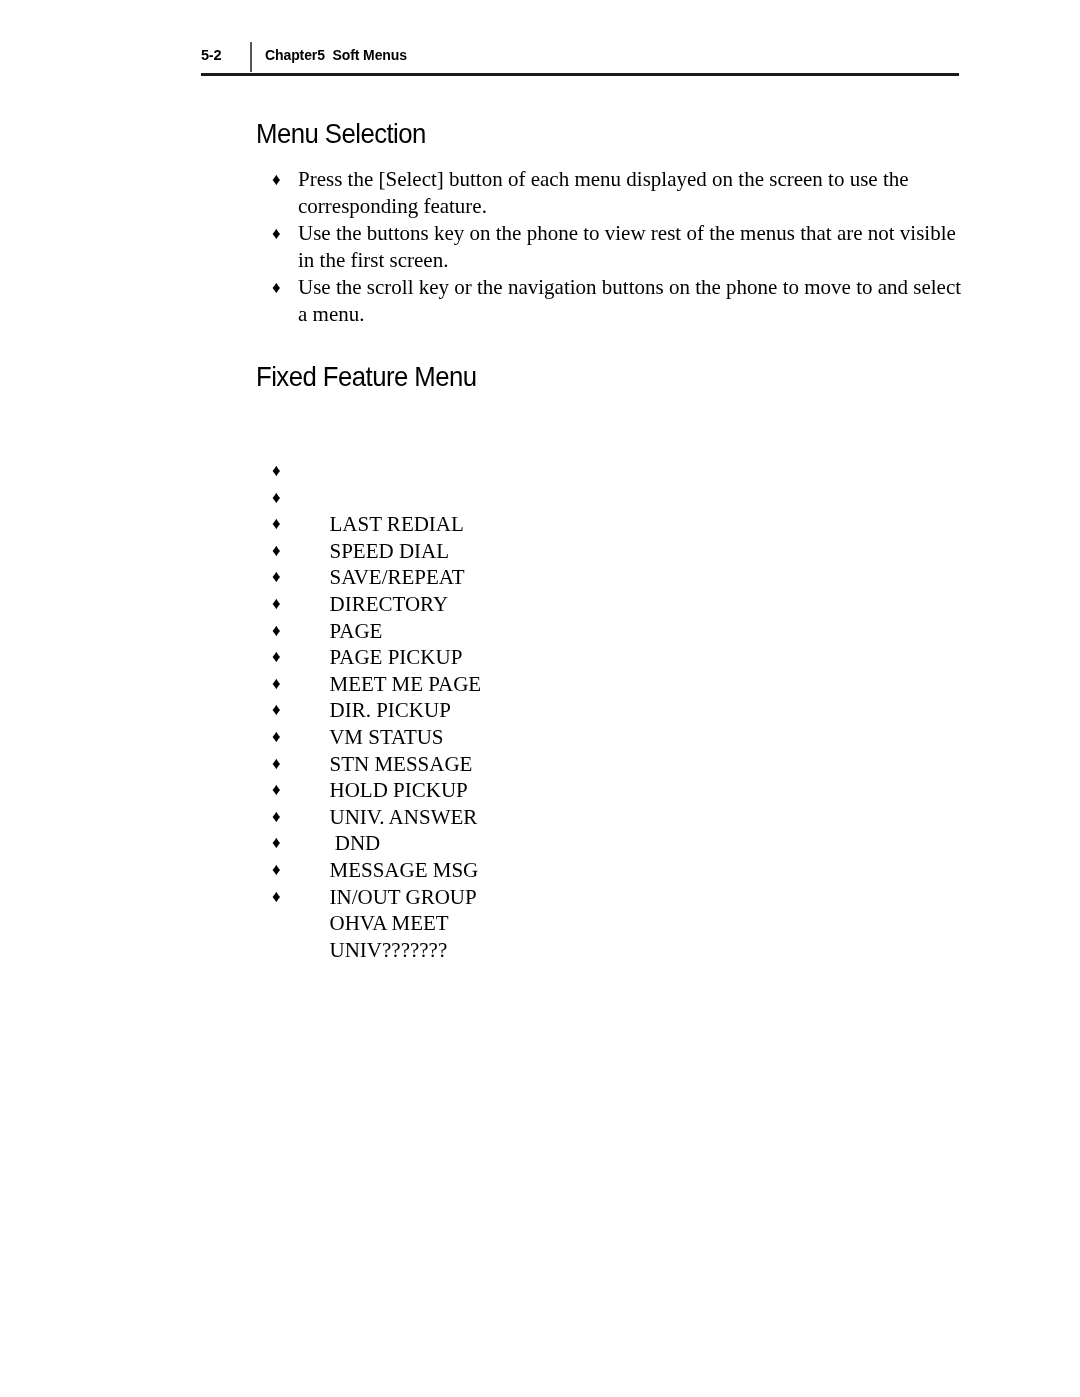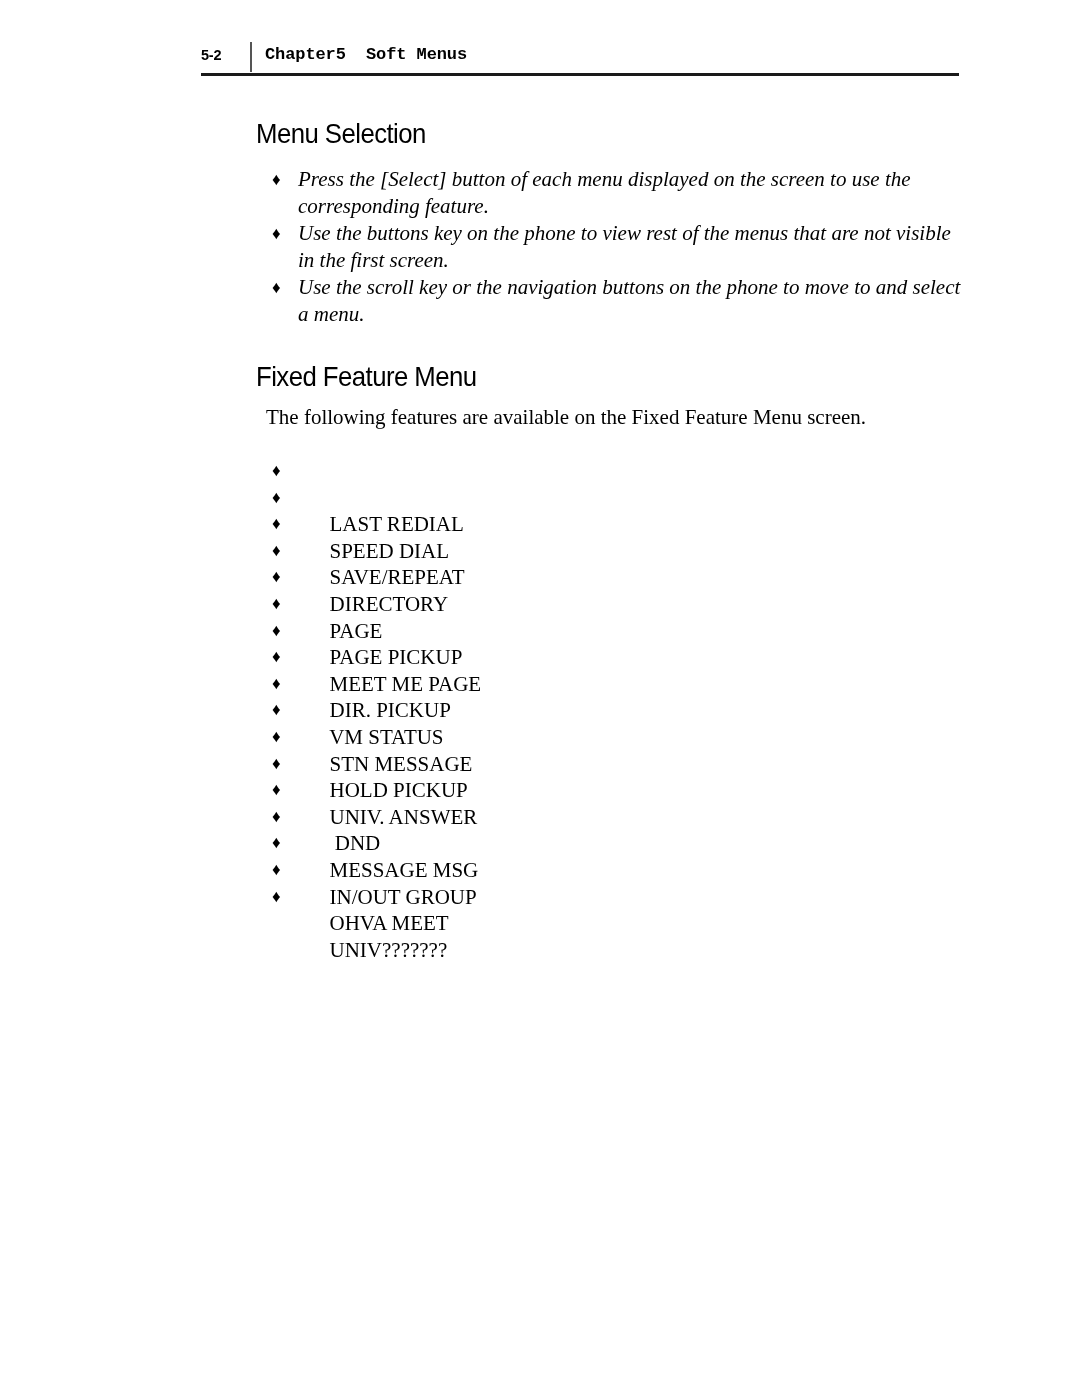--- a/index.html
+++ b/index.html
@@ -49,23 +49,23 @@
     left: 49px;
     top: 0px;
     width: 2px;
     height: 30px;
     background: #555555;
   }
   .header-chapter {
     position: absolute;
     left: 64px;
     top: 4px;
-    font-family: Liberation Mono, monospace;
+    font-family: Liberation Sans, sans-serif;
     font-weight: bold;
-    font-size: 17px;
+    font-size: 14px;
     letter-spacing: -0.1px;
     line-height: 18px;
     white-space: pre;
   }
   .header-rule {
     position: absolute;
     left: 0px;
     top: 31px;
     width: 758px;
     height: 3px;
@@ -116,21 +116,20 @@
   }
   .bullet-item .bul {
     position: absolute;
     left: 3px;
     top: 0;
     font-size: 17px;
     line-height: 27px;
   }
   .bullet-item .txt {
     display: block;
-    font-style: italic;
   }
 
   
   .feature-list {
     position: absolute;
     left: 228px;
     top: 446px;
     width: 420px;
   }
   .feature-item {
@@ -173,21 +172,20 @@
       <span class="txt">Use the buttons key on the phone to view rest of the menus that are not visible in the first screen.</span>
     </div>
     <div class="bullet-item">
       <span class="bul">♦</span>
       <span class="txt">Use the scroll key or the navigation buttons on the phone to move to and select a menu.</span>
     </div>
   </div>
 
   <div class="h1 fixed-feature">Fixed Feature Menu</div>
 
-  <div class="intro">The following features are available on the Fixed Feature Menu screen.</div>
 
   <div class="feature-list">
     <div class="feature-item">
       <span class="bul">♦</span>
       <span class="txt">LAST REDIAL</span>
     </div>
     <div class="feature-item">
       <span class="bul">♦</span>
       <span class="txt">SPEED DIAL</span>
     </div>

